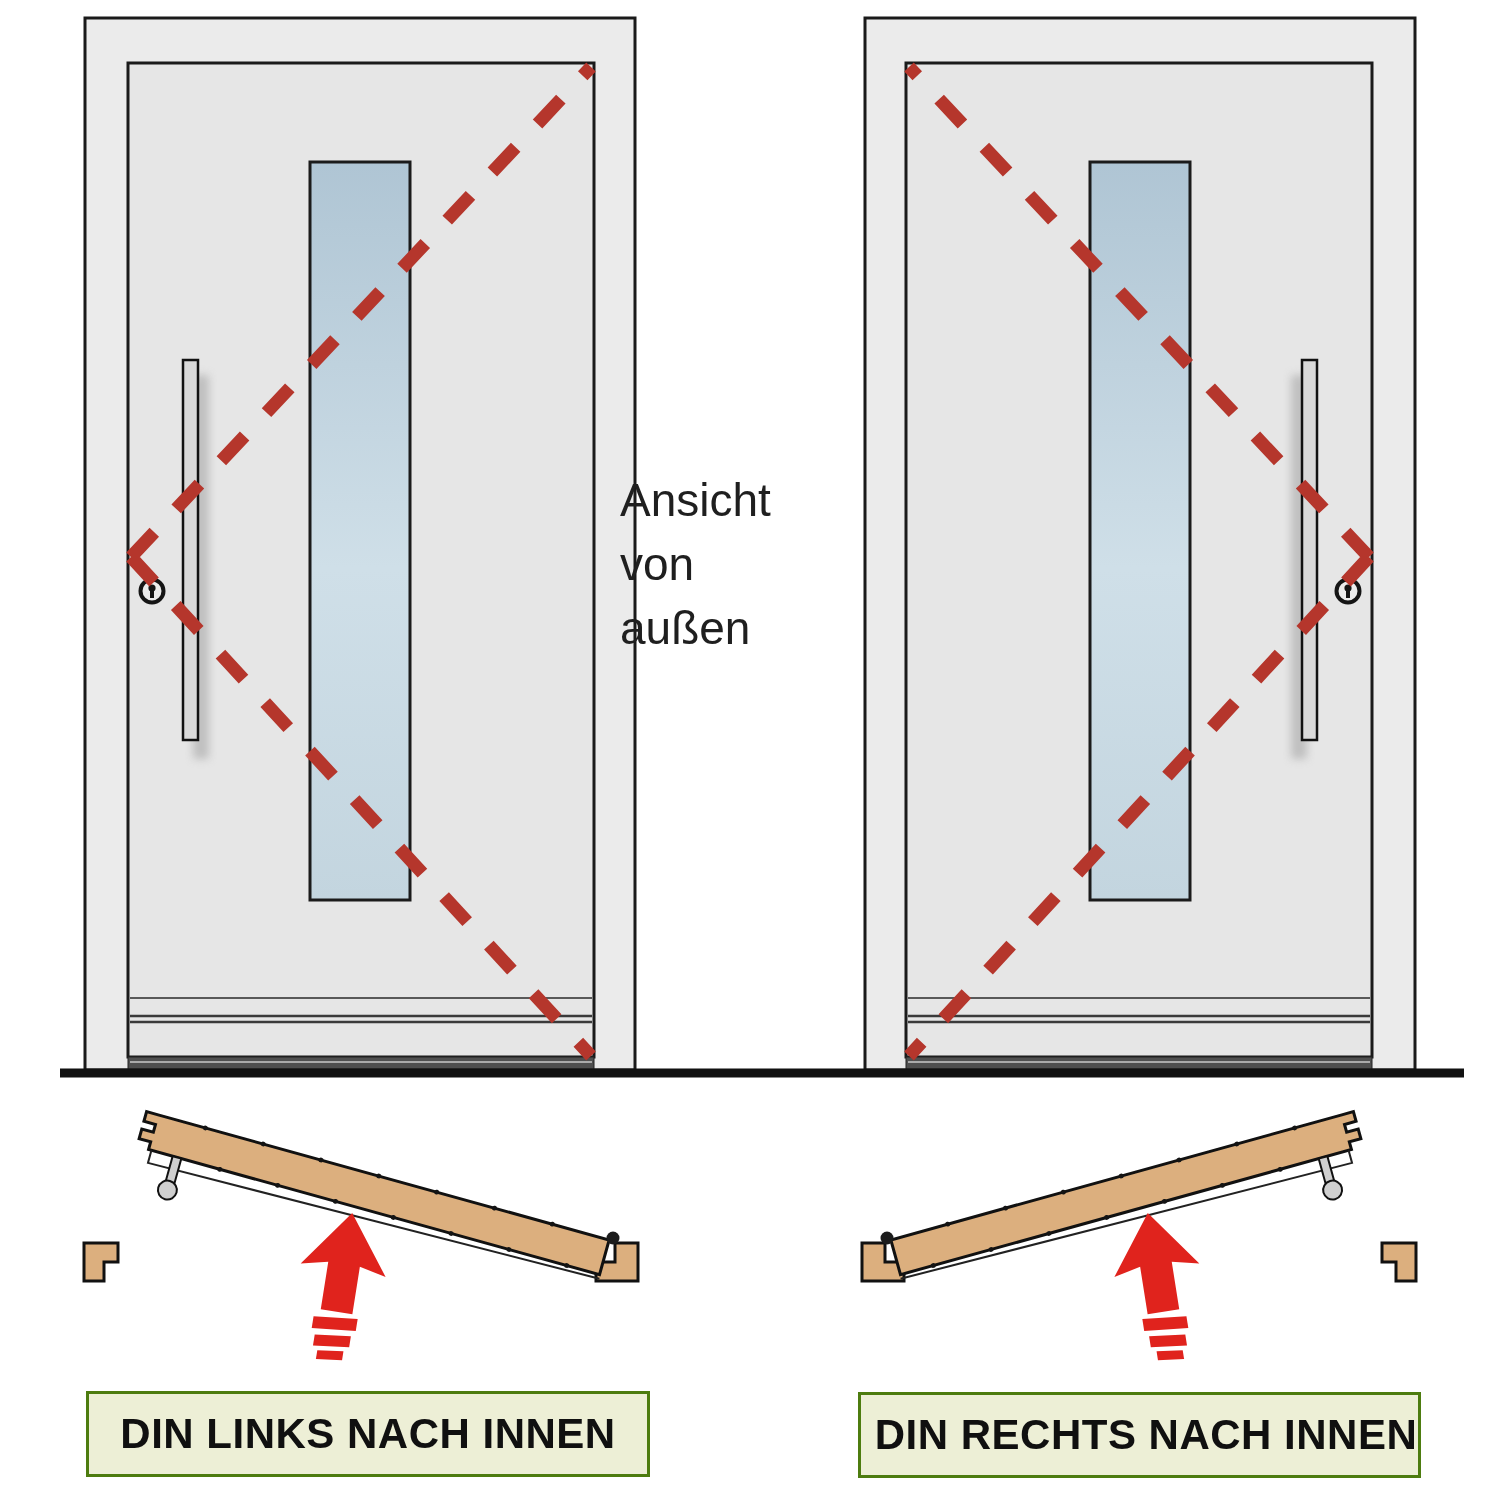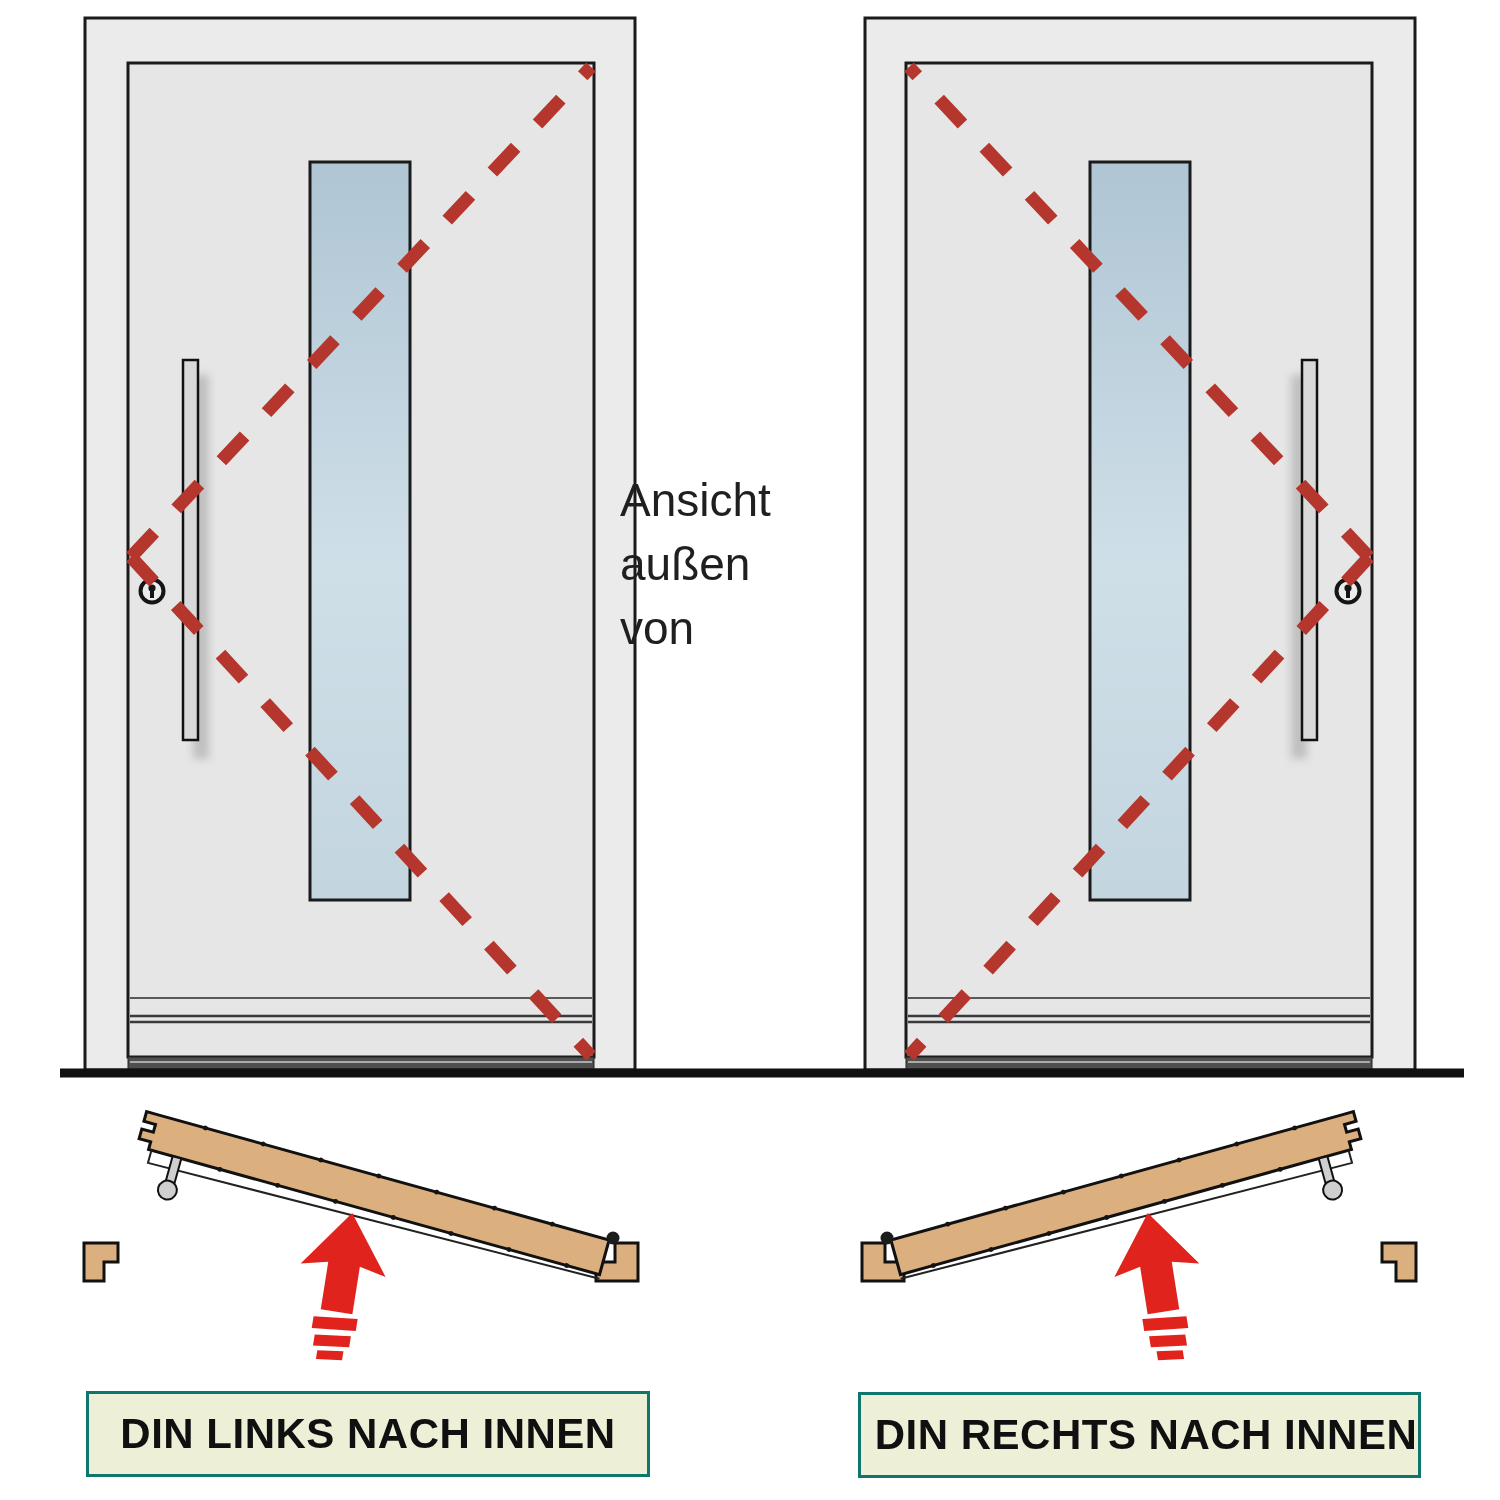--- a/index.html
+++ b/index.html
@@ -33,21 +33,21 @@
   .arrow   {fill:var(--arrow-red,#e0231d);}
   .ground  {stroke:#111;stroke-width:9;}
 
   
   .view-label{
     position:absolute;left:620px;top:468px;width:260px;
     text-align:left;font-size:46px;line-height:64px;color:#1f1f1f;
   }
   .caption{
     position:absolute;height:86px;
-    background:var(--caption-bg,#edefd6);border:3px solid #0f766e;
+    background:var(--caption-bg,#edefd6);border:3px solid #4d7c0f;
     box-sizing:border-box;display:flex;align-items:center;justify-content:center;
     font-weight:bold;font-size:42px;color:#101010;letter-spacing:.5px;
     white-space:nowrap;
   }
   #cap-left {left:86px; top:1391px;width:564px;}
   #cap-right{left:858px;top:1392px;width:563px;padding-left:13px;}
 </style>
 </head>
 <body>
 
@@ -135,19 +135,19 @@
     <line class="ground" x1="60" y1="1073" x2="1464" y2="1073"></line>
 
     <use href="#xsect"></use>
     <g transform="translate(1500,0) scale(-1,1)">
       <use href="#xsect"></use>
     </g>
   </svg>
 
   <div class="view-label">
     <div>Ansicht</div>
+    <div>von</div>
     <div>außen</div>
-    <div>von</div>
   </div>
 
   <div class="caption" id="cap-left">DIN LINKS NACH INNEN</div>
   <div class="caption" id="cap-right">DIN RECHTS NACH INNEN</div>
 </div>
 
 </body></html>

